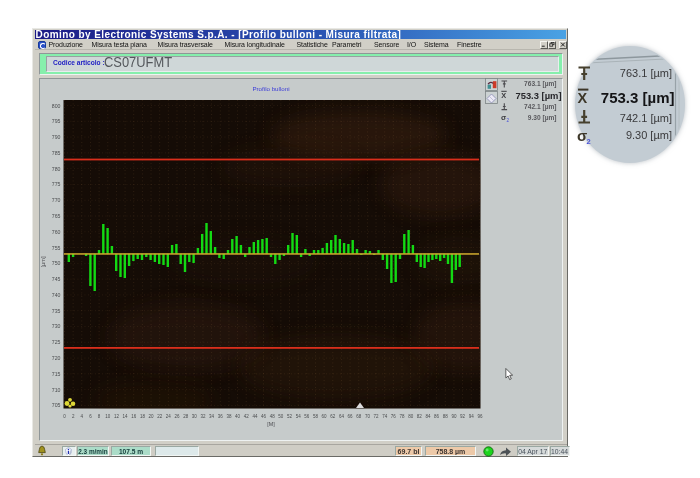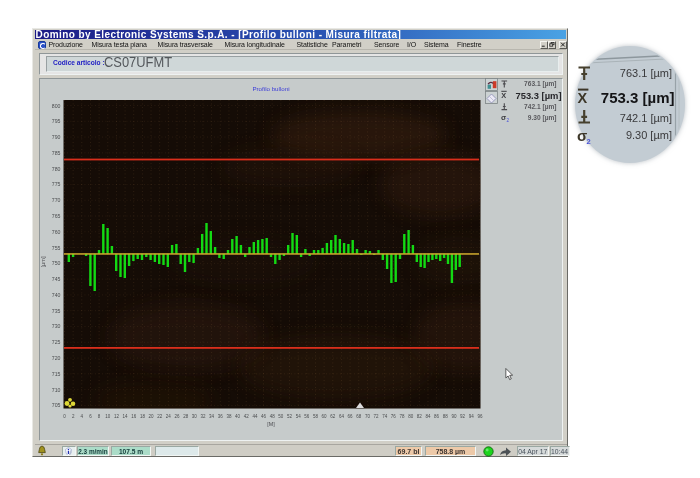--- a/index.html
+++ b/index.html
@@ -6,21 +6,21 @@
 .win{position:absolute;left:32px;top:27.5px;width:535.5px;height:429px;background:#d1cfc7;
  border-top:1px solid #e8e8e4;border-left:1px solid #e8e8e4;border-right:1px solid #6a6a66;border-bottom:1px solid #6a6a66;}
 .tb{position:absolute;left:1.5px;top:1px;width:531.5px;height:9.5px;
  background:linear-gradient(to right,#1c1a86,#2a55b4 55%,#4aa2e4);color:#fff;font-size:10px;font-weight:bold;
  line-height:9.6px;padding-left:1px;letter-spacing:0.42px;white-space:nowrap}
 .mb{position:absolute;left:1.5px;top:10.5px;width:531.5px;height:11px;background:#d1cfc7;font-size:7px;color:#111;border-bottom:1px solid #b8b6ae}
 .mb span{position:absolute;top:2px;white-space:nowrap;letter-spacing:-0.1px}
 .mico{position:absolute;left:3px;top:1.6px;width:8px;height:8px;border-radius:2px;background:#2a50c8;border:1px solid #163a9a}
 .mico:before{content:"";position:absolute;left:1.5px;top:1.5px;width:3.5px;height:3.5px;border:1.1px solid #fff;border-right-color:transparent;border-radius:50%}
 .wbtn{position:absolute;top:12.5px;width:8px;height:7.5px;background:#d1cfc7;border-top:1px solid #f4f4f0;border-left:1px solid #f4f4f0;border-right:1px solid #585854;border-bottom:1px solid #585854;}
-.crow{position:absolute;left:6px;top:24px;width:524px;height:22px;background:#e5e5e5;
+.crow{position:absolute;left:6px;top:24px;width:524px;height:22px;background:#86efac;
  border-top:1px solid #8f9698;border-left:1px solid #8f9698;border-bottom:1px solid #eef2f2;border-right:1px solid #eef2f2}
 .cbox{position:absolute;left:5.5px;top:2.5px;width:513px;height:16px;background:#cfd7d8;
  border-top:1px solid #98a0a2;border-left:1px solid #98a0a2;border-bottom:1px solid #e8eeee;border-right:1px solid #e8eeee}
 .clab{position:absolute;left:13px;top:5px;font-size:6.6px;font-weight:bold;color:#2222c4;white-space:nowrap}
 .cval{position:absolute;left:64px;top:-0.5px;font-size:15px;color:#53575b;white-space:nowrap;transform:scaleX(0.86);transform-origin:0 0}
 .chart{position:absolute;left:6px;top:49.5px;width:524px;height:363px;background:#c6cbcb;
  border-top:1px solid #8f9698;border-left:1px solid #8f9698;border-bottom:1px solid #eef2f2;border-right:1px solid #eef2f2}
 .sbar{position:absolute;left:2px;top:415px;width:532px;height:12.5px;background:#cfcdc5;border-top:1px solid #a8a6a0;font-size:7px;font-weight:bold}
 .seg{position:absolute;top:1px;height:10.5px;line-height:10.5px;text-align:center;white-space:nowrap;overflow:hidden;
  border-top:1px solid #9aa8a2;border-left:1px solid #9aa8a2;border-bottom:1px solid #f2f6f4;border-right:1px solid #f2f6f4}

